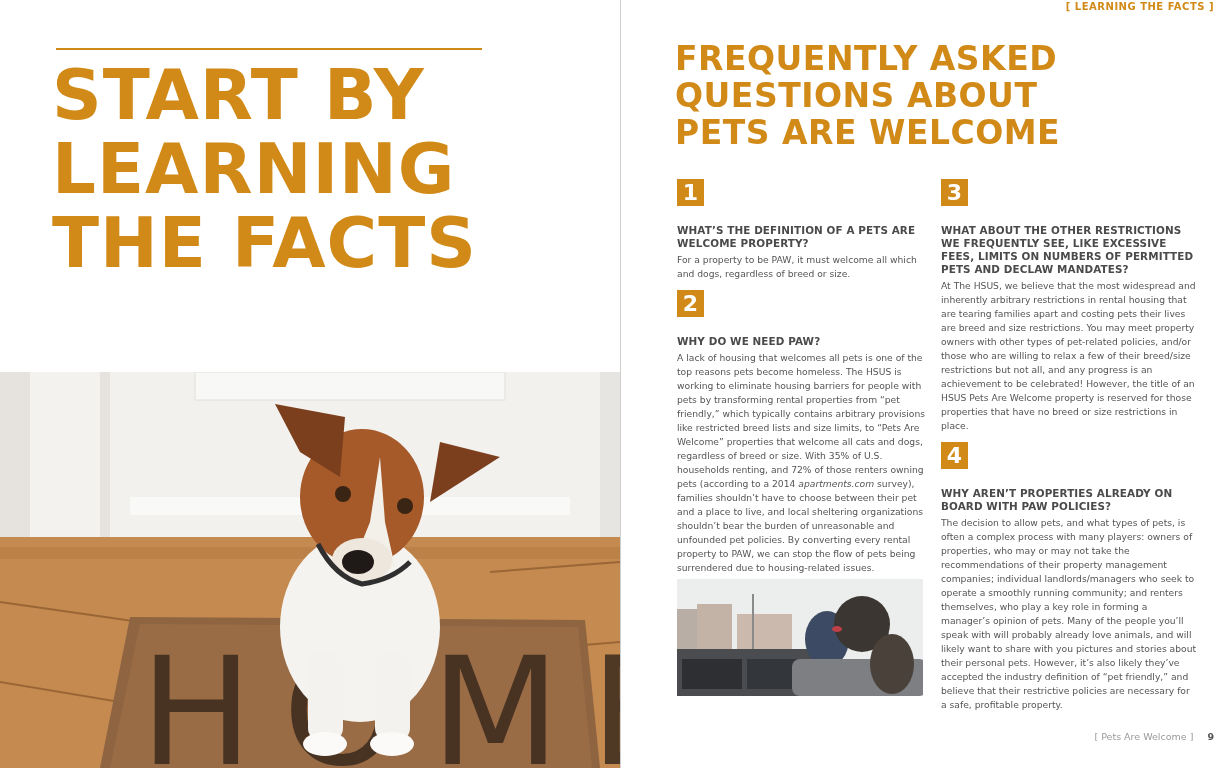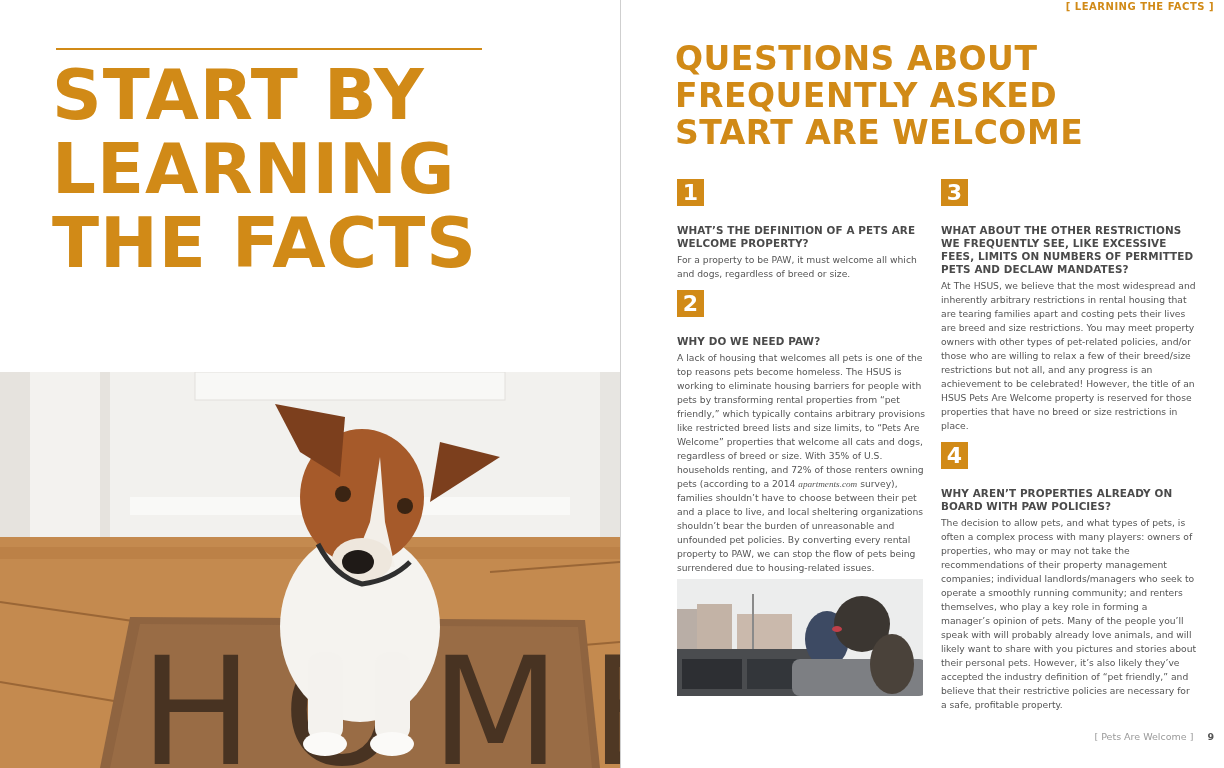--- a/index.html
+++ b/index.html
@@ -22,21 +22,21 @@
 
   .faq-title { position: absolute; left: 54px; top: 40px; width: 420px; color: #d18a17; font-weight: bold;
     font-size: 33px; line-height: 37px; letter-spacing: 0.5px; }
   .faq-title span { display: block; white-space: nowrap; }
 
   .faq { position: absolute; width: 252px; }
   .num-badge { width: 27px; height: 27px; background: #d18a17; color: #fff; font-weight: bold; font-size: 22px;
     line-height: 27px; text-align: center; }
   .q { margin-top: 18px; font-weight: bold; font-size: 10.4px; line-height: 13px; color: #4a4a4a; letter-spacing: 0.1px; }
   .a { margin-top: 3px; font-size: 9.2px; line-height: 14px; color: #555; }
-  .a i { font-style: italic; font-family: Liberation Serif, serif; }
+  .a i { font-style: italic; }
 
   .photo-street { position: absolute; left: 56px; top: 579px; width: 246px; height: 117px; overflow: hidden; background: #e9e9ea; }
 
   .footer { position: absolute; right: 10px; top: 731px; font-size: 9.5px; color: #9a9a9a; }
   .footer .pg { color: #555; margin-left: 14px; font-weight: bold; }
 </style>
 </head>
 <body>
 
 <div class="page-left">
@@ -84,23 +84,23 @@
     </svg>
   </div>
 </div>
 
 <div class="page-divider"></div>
 
 <div class="page-right">
   <div class="running-head">[ LEARNING THE FACTS ]</div>
 
   <h2 class="faq-title">
+    <span>FREQUENTLY ASKED</span>
     <span>QUESTIONS ABOUT</span>
-    <span>FREQUENTLY ASKED</span>
-    <span>START ARE WELCOME</span>
+    <span>PETS ARE WELCOME</span>
   </h2>
 
   <div class="faq" style="left:56px; top:179px;">
     <div class="num-badge">1</div>
     <div class="q">WHAT’S THE DEFINITION OF A PETS ARE WELCOME PROPERTY?</div>
     <div class="a">For a property to be PAW, it must welcome all which and dogs, regardless of breed or size.</div>
   </div>
 
   <div class="faq" style="left:56px; top:290px; width:250px;">
     <div class="num-badge">2</div>

